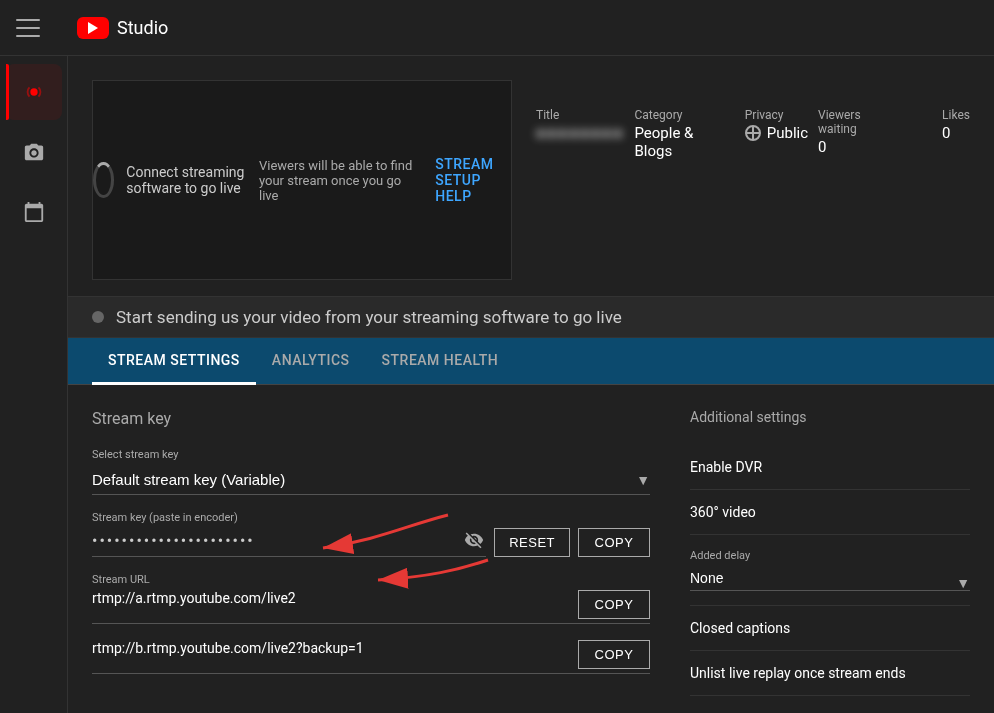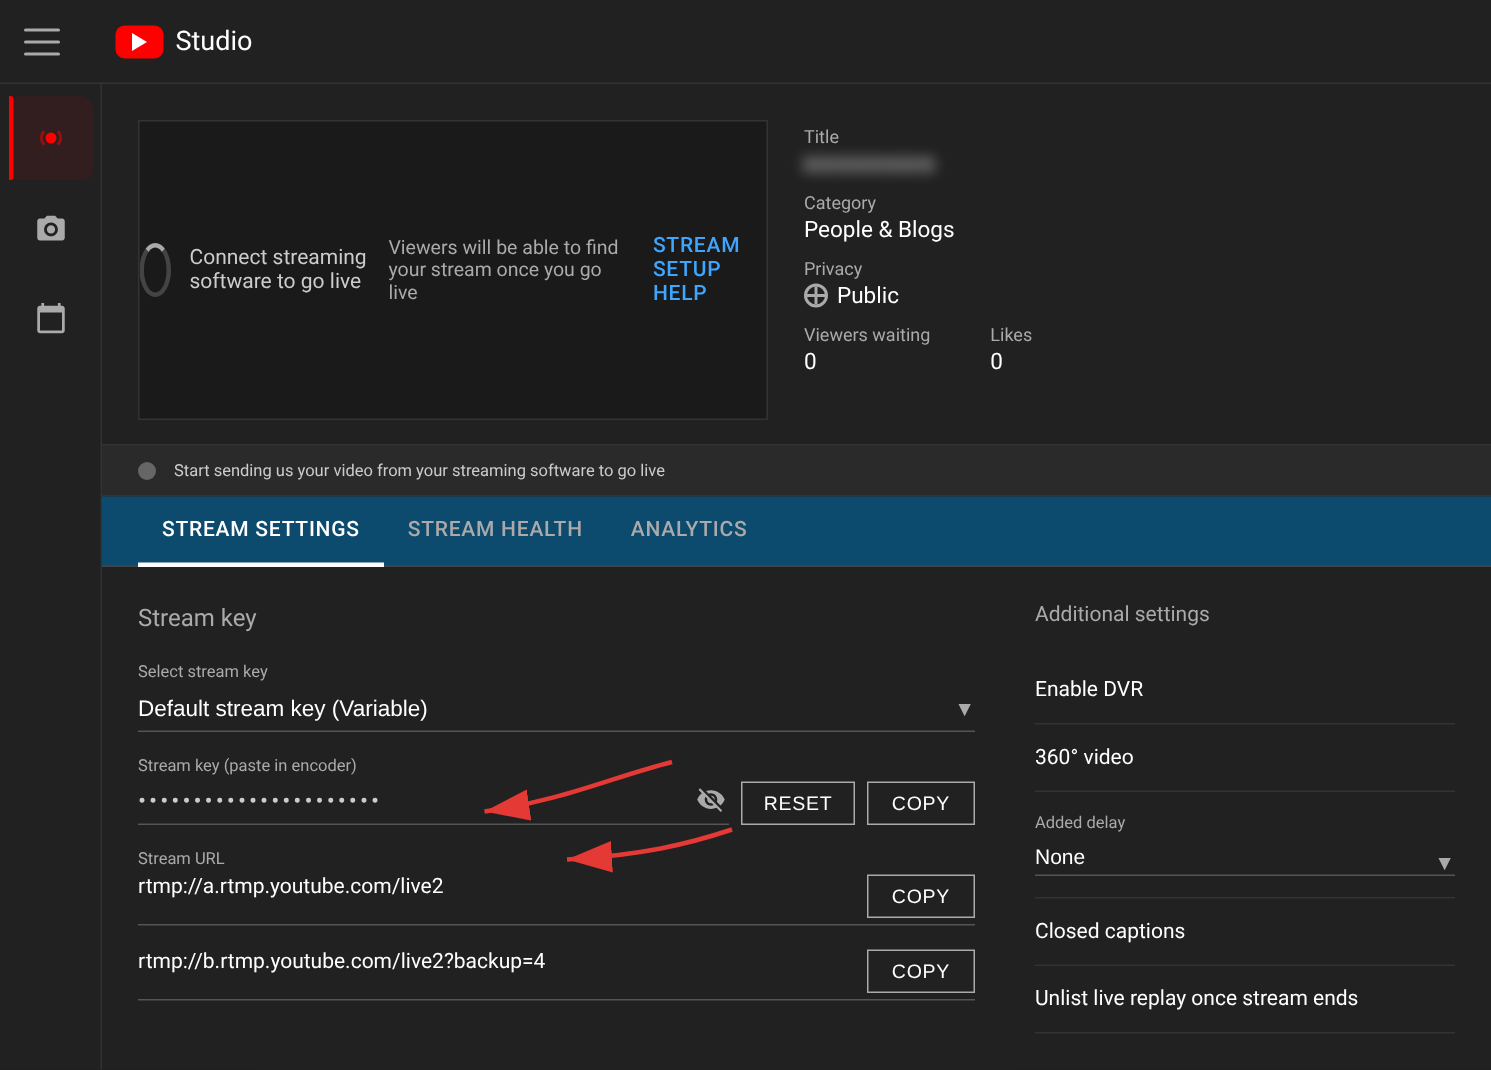--- a/index.html
+++ b/index.html
@@ -167,23 +167,24 @@
       font-size: 14px;
       font-weight: 500;
       letter-spacing: 0.5px;
       cursor: pointer;
       text-decoration: none;
     }
 
     .stream-info {
       flex: 1;
       display: flex;
-      flex-direction: column;
+      flex-direction: row;
       gap: 10px;
       padding-top: 4px;
+      margin-top: 24px;
     }
     .info-label {
       color: #aaa;
       font-size: 12px;
       margin-bottom: 2px;
     }
     .info-value {
       font-size: 15px;
       color: #fff;
     }
@@ -228,21 +229,21 @@
     }
 
     
     .status-bar {
       background: #2a2a2a;
       padding: 10px 24px;
       display: flex;
       align-items: center;
       gap: 12px;
       color: #ccc;
-      font-size: 11px;
+      font-size: 17px;
       border-top: 1px solid #333;
       border-bottom: 1px solid #333;
       margin-bottom: 0;
     }
     .status-dot {
       width: 12px;
       height: 12px;
       border-radius: 50%;
       background: #666;
       flex-shrink: 0;
@@ -518,22 +519,22 @@
       </div>
     </div>
 
     <div class="status-bar">
       <div class="status-dot"></div>
       <span>Start sending us your video from your streaming software to go live</span>
     </div>
 
     <div class="tabs">
       <div class="tab active">STREAM SETTINGS</div>
+      <div class="tab">ANALYTICS</div>
       <div class="tab">STREAM HEALTH</div>
-      <div class="tab">ANALYTICS</div>
     </div>
 
     <div class="content-area content-wrapper">
 
       <div class="left-panel">
         <div class="section-title">Stream key</div>
 
         <div class="field-group">
           <div class="field-label">Select stream key</div>
           <div class="select-wrapper">
@@ -563,21 +564,21 @@
         <div class="field-group">
           <div class="field-label">Stream URL</div>
           <div class="url-row">
             <span class="url-text">rtmp://a.rtmp.youtube.com/live2</span>
             <button class="btn-outlined">COPY</button>
           </div>
         </div>
 
         <div class="field-group">
           <div class="url-row">
-            <span class="url-text">rtmp://b.rtmp.youtube.com/live2?backup=4</span>
+            <span class="url-text">rtmp://b.rtmp.youtube.com/live2?backup=1</span>
             <button class="btn-outlined">COPY</button>
           </div>
         </div>
       </div>
 
       <div class="right-panel">
         <div class="additional-title">Additional settings</div>
 
         <div class="setting-row">
           <span>Enable DVR</span>

